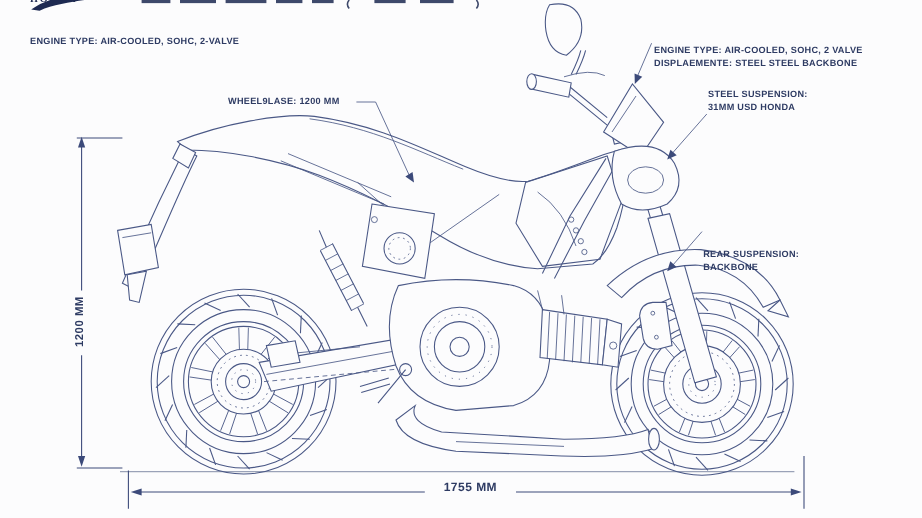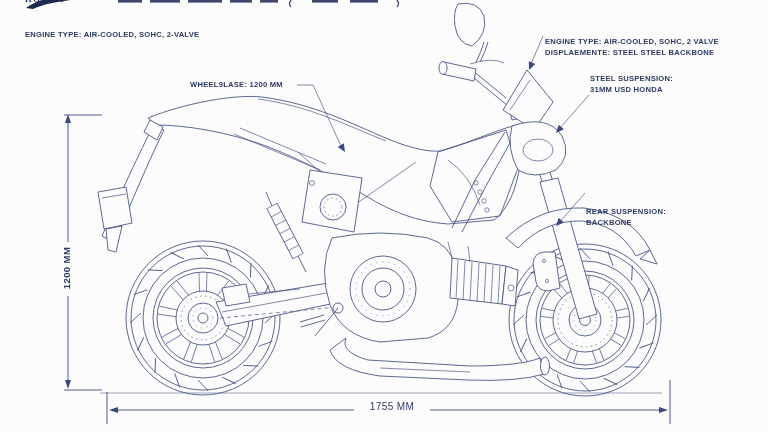--- a/index.html
+++ b/index.html
@@ -19,21 +19,21 @@
     font-family:"Liberation Serif", serif; margin-top:-2px;
   }
   #dim-height-label {
     position:absolute; left:38px; top:261px; width:60px; height:14px;
     transform:rotate(-90deg); transform-origin:center;
     font-size:9.5px; font-weight:600; color:#2e3b63; text-align:center;
     letter-spacing:.4px;
   }
   #dim-length-label {
     position:absolute; left:356px; top:401px; width:72px; height:14px;
-    font-size:10px; font-weight:400; color:#2e3b63; text-align:center;
+    font-size:10px; font-weight:700; color:#2e3b63; text-align:center;
     letter-spacing:.4px;
   }
   svg { position:absolute; left:0; top:0; }
   .ln  { stroke:#4a5886; stroke-width:.9; fill:none; }
   .lnf { stroke:#4a5886; stroke-width:.9; fill:#fcfcfd; }
   .thin{ stroke:#4a5886; stroke-width:.7; fill:none; }
   .dim { stroke:#3c4a7a; stroke-width:.9; fill:none; }
   .dimf{ fill:#3c4a7a; stroke:none; }
   .frag{ fill:#1e2a52; }
 </style>

